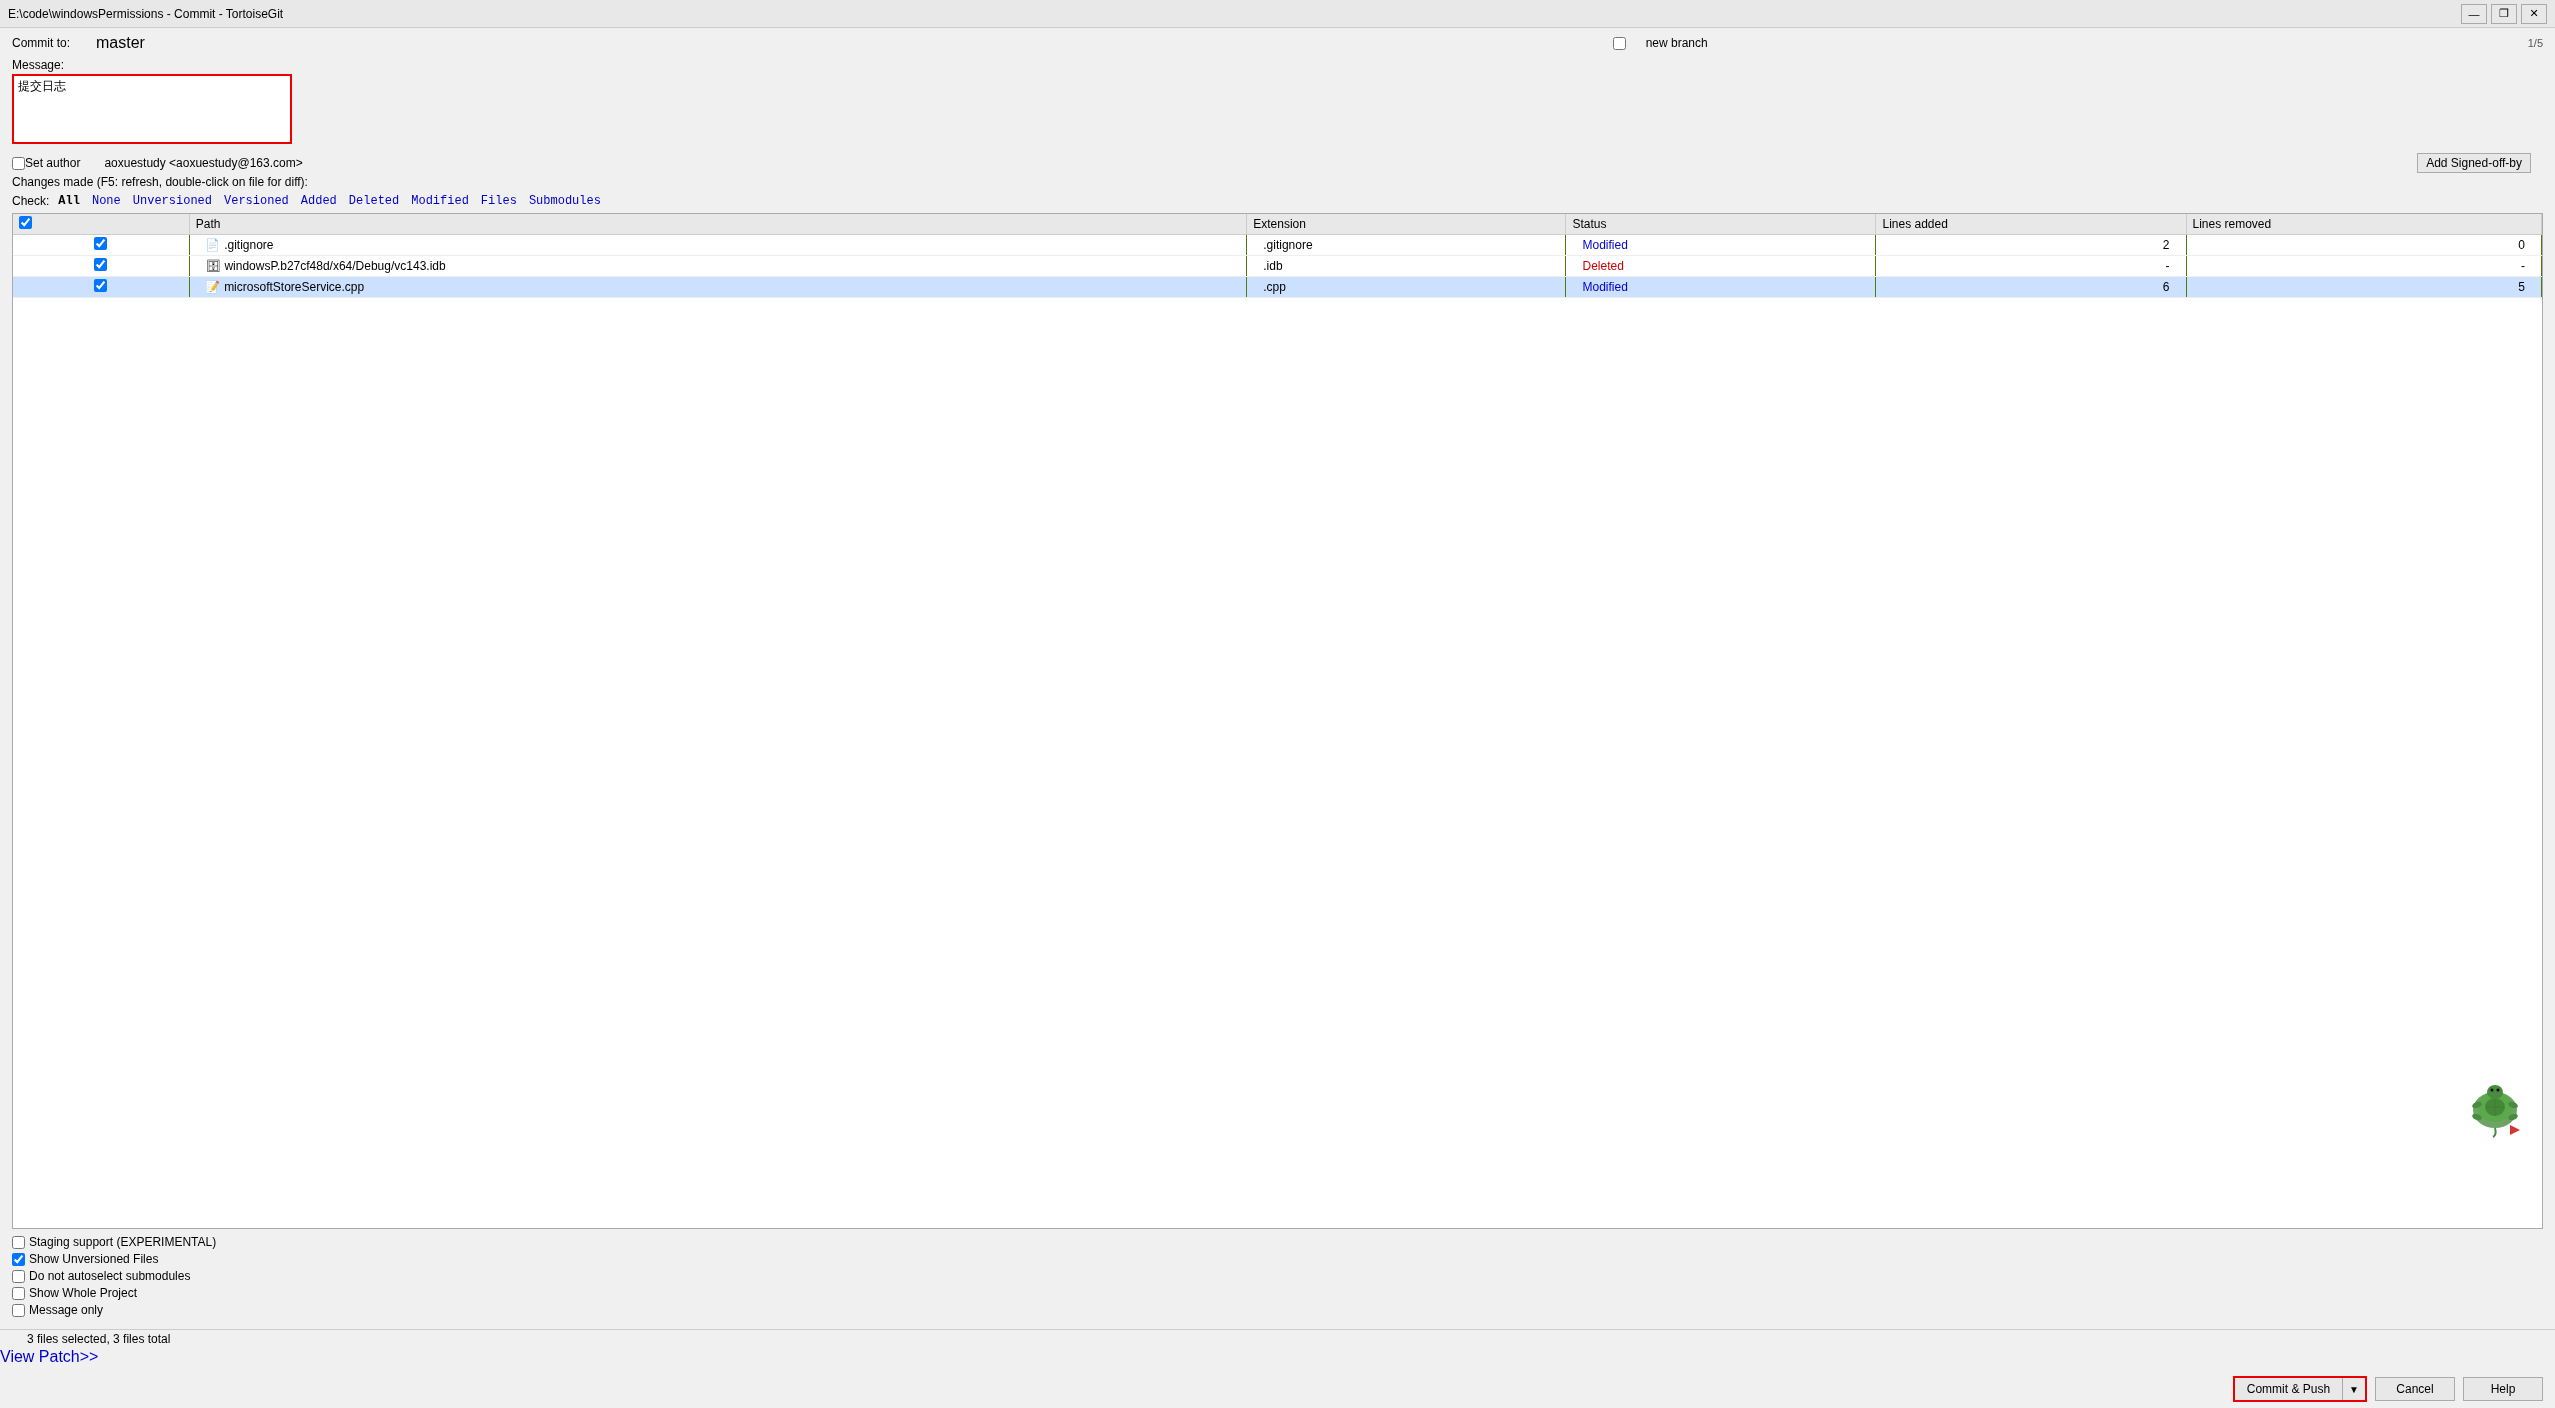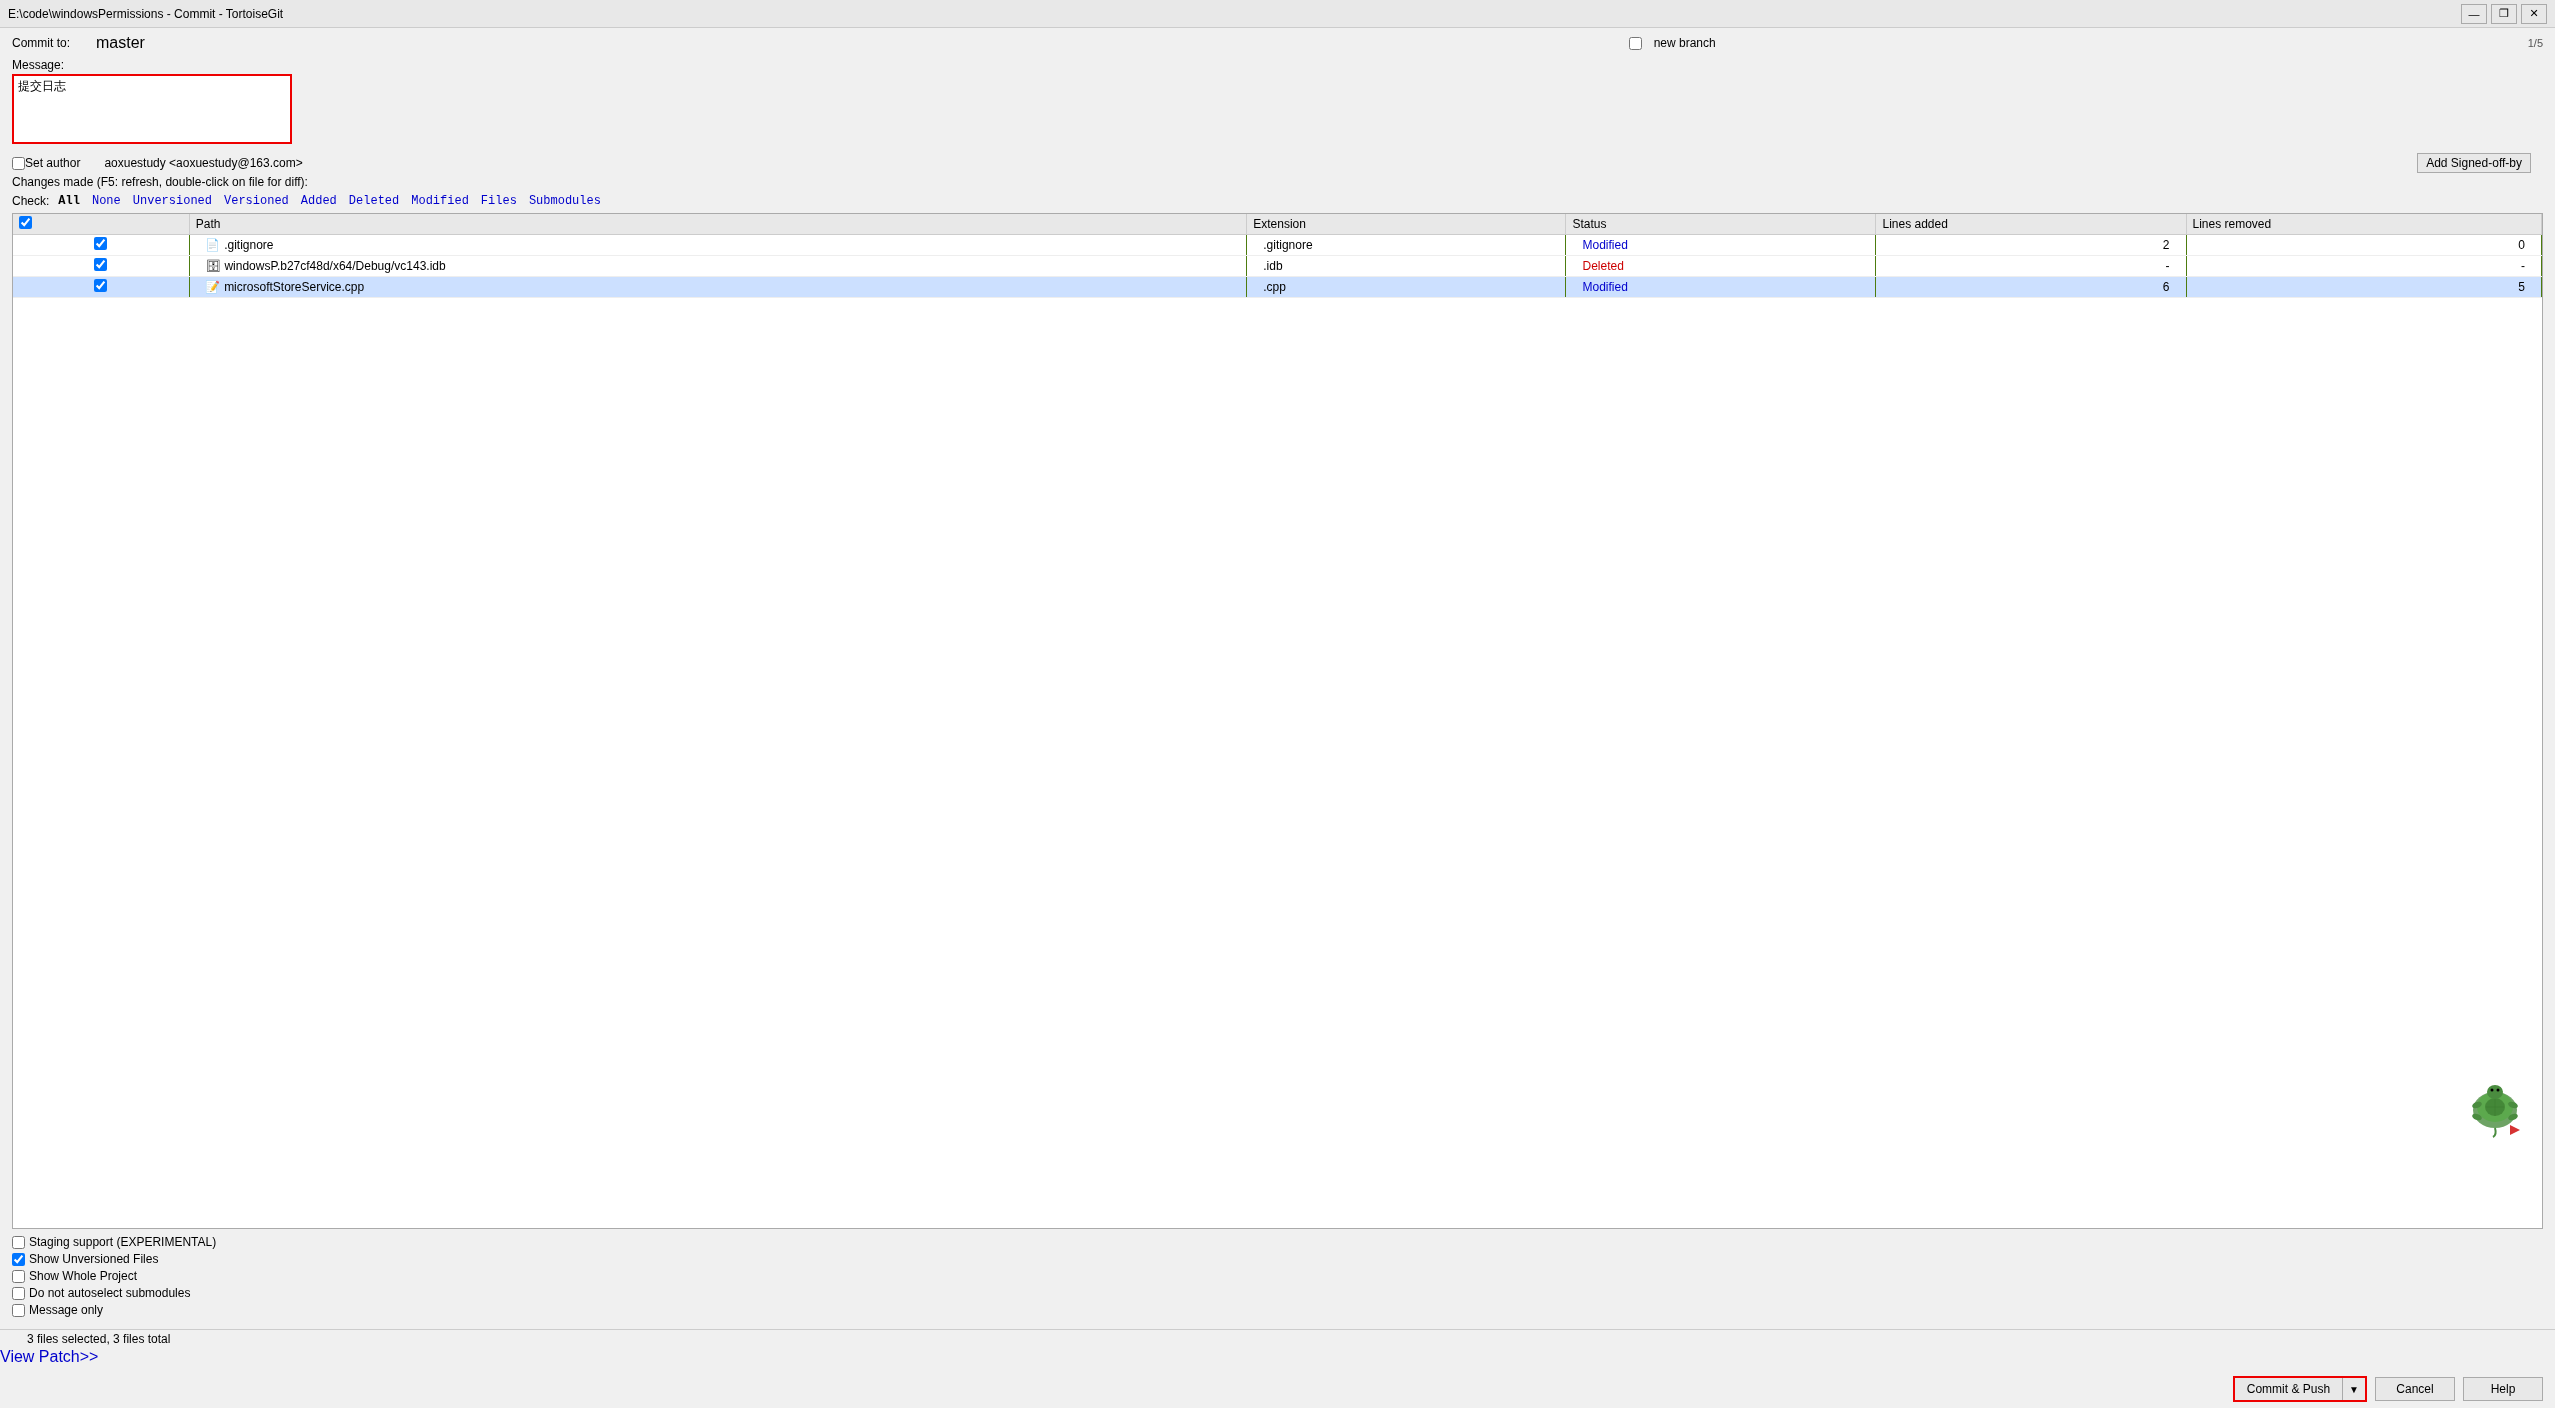--- a/index.html
+++ b/index.html
@@ -56,21 +56,21 @@
       min-width: 80px;
     }
     .form-value {
       font-size: 16px;
       color: #000;
       flex: 1;
     }
     .new-branch-area {
       display: flex;
       align-items: center;
-      gap: 12px;
+      gap: 20px;
     }
     .new-branch-area input[type=checkbox] {
       margin: 0;
     }
 
     .message-area {
       padding: 4px 12px;
     }
     .message-label {
       font-size: 12px;
@@ -462,25 +462,25 @@
       <div class="bottom-check-item">
         <input type="checkbox" style="">
         <span>Staging support (EXPERIMENTAL)</span>
       </div>
       <div class="bottom-check-item">
         <input type="checkbox" checked="" style="">
         <span>Show Unversioned Files</span>
       </div>
       <div class="bottom-check-item">
         <input type="checkbox" style="">
-        <span>Show Whole Project</span>
+        <span>Do not autoselect submodules</span>
       </div>
       <div class="bottom-check-item">
         <input type="checkbox" style="">
-        <span>Do not autoselect submodules</span>
+        <span>Show Whole Project</span>
       </div>
       <div class="bottom-check-item">
         <input type="checkbox" style="">
         <span>Message only</span>
       </div>
     </div>
   </div>
 
   <div class="status-bar">
     <span>3 files selected, 3 files total</span>

